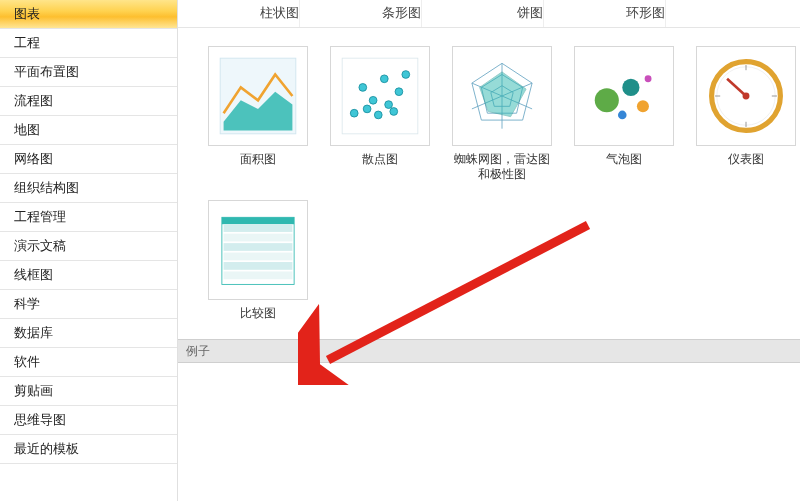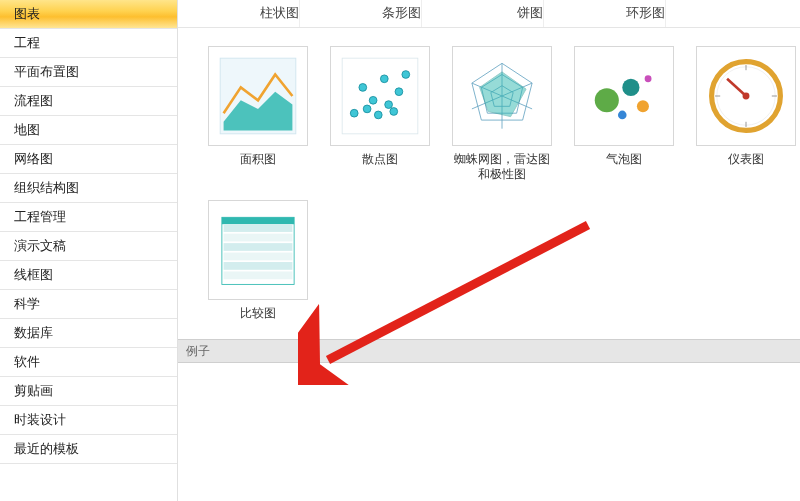--- a/index.html
+++ b/index.html
@@ -38,21 +38,21 @@
       <div class="side-item">地图</div>
       <div class="side-item">网络图</div>
       <div class="side-item">组织结构图</div>
       <div class="side-item">工程管理</div>
       <div class="side-item">演示文稿</div>
       <div class="side-item">线框图</div>
       <div class="side-item">科学</div>
       <div class="side-item">数据库</div>
       <div class="side-item">软件</div>
       <div class="side-item">剪贴画</div>
-      <div class="side-item">时装设计</div>
+      <div class="side-item">思维导图</div>
       <div class="side-item">最近的模板</div>
     </div>
 
   <div class="main">
 
     <div class="tabs" id="tabs">
         <div class="tab">柱状图</div>
         <div class="tab">条形图</div>
         <div class="tab">饼图</div>
         <div class="tab">环形图</div>

